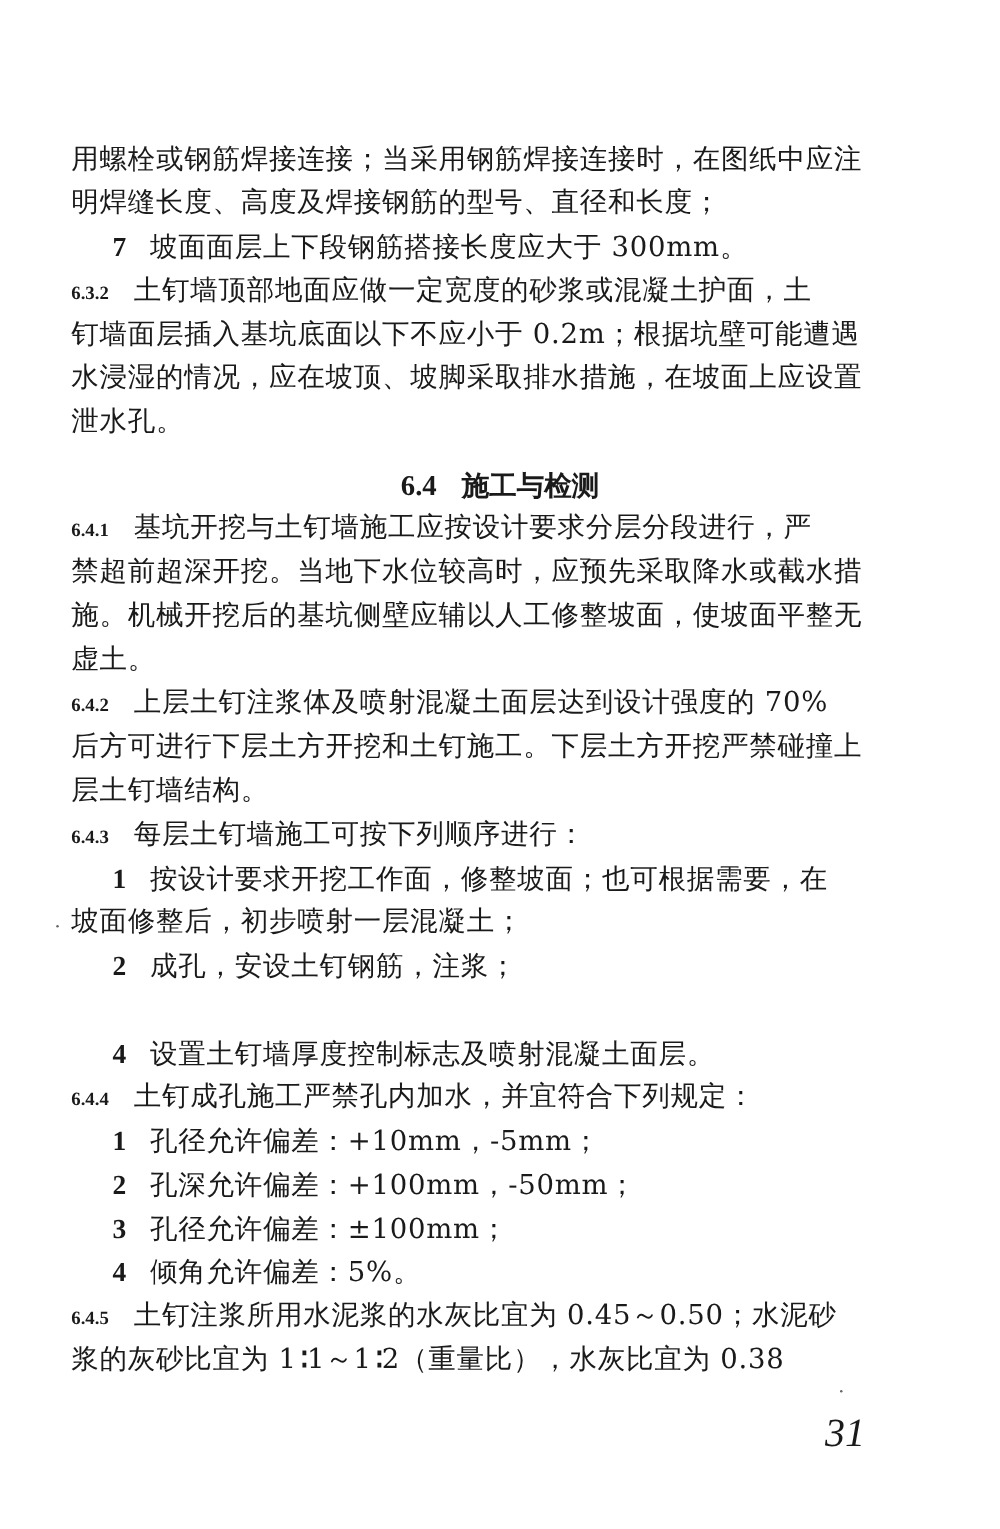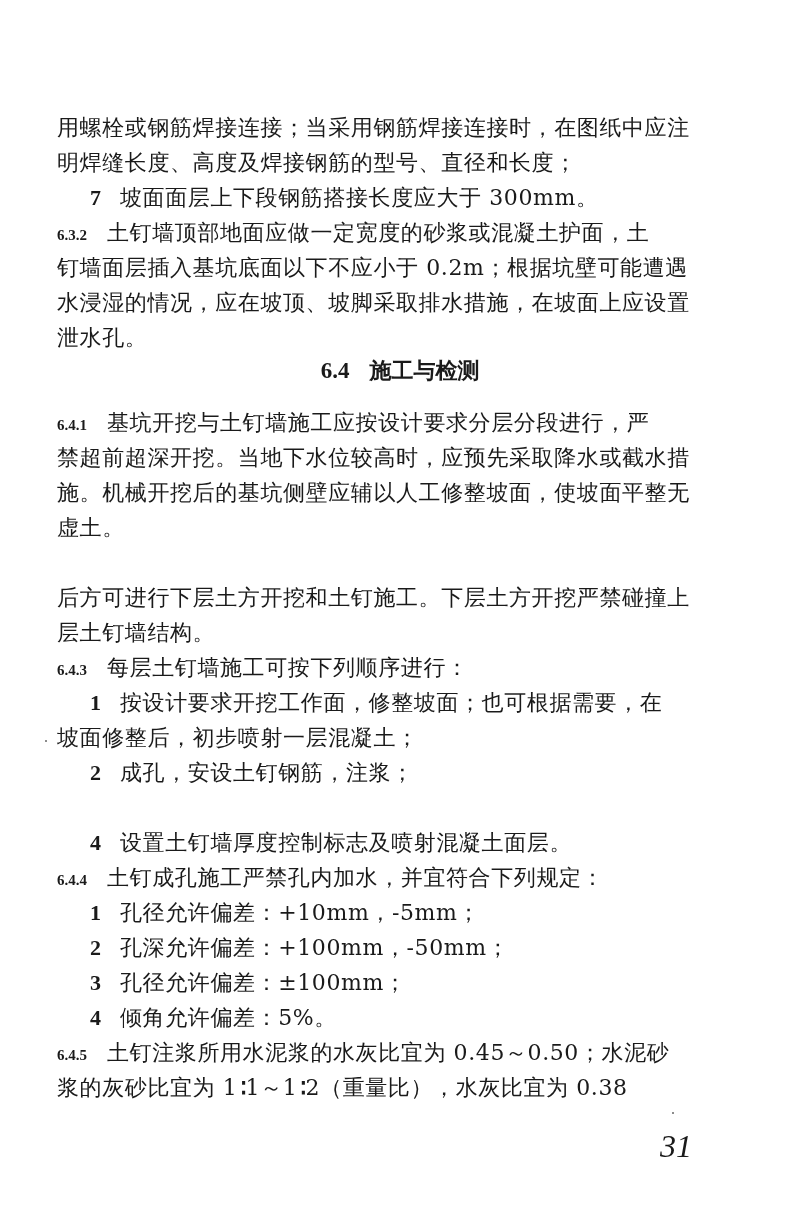--- a/index.html
+++ b/index.html
@@ -17,21 +17,21 @@
     line-height: 30px;
     white-space: nowrap;
     letter-spacing: 0.6px;
   }
   .line.indent { left: 90px; }
   .num { font-weight: bold; font-family: "Liberation Serif", "DejaVu Serif", serif; font-size: 15px; letter-spacing: 0; }
   .sp { display: inline-block; width: 20px; }
   .item-num { font-weight: bold; font-family: "Liberation Serif", serif; font-size: 22px; display: inline-block; width: 30px; }
   .heading {
     position: absolute; left: 0; width: 800px; text-align: center;
-    font-size: 22px; font-weight: bold; line-height: 30px; top: 355px;
+    font-size: 22px; font-weight: bold; line-height: 30px; top: 374px;
   }
   .heading .hnum { font-family: "Liberation Serif", serif; font-size: 23px; margin-right: 20px; }
   .page-number {
     position: absolute; left: 660px; top: 1128px;
     font-family: "Liberation Serif", serif; font-style: italic;
     font-size: 32px;
   }
   .dot { position: absolute; width: 2px; height: 2px; background: #666; border-radius: 1px; }
 </style>
 </head>
@@ -55,20 +55,23 @@
     <span class="hnum">6.4</span><span>施工与检测</span>
   </div>
 
   <div class="line" style="top:408px">
     <span class="num">6.4.1</span><span class="sp"></span><span>基坑开挖与土钉墙施工应按设计要求分层分段进行，严</span>
   </div>
   <div class="line" style="top:443px">禁超前超深开挖。当地下水位较高时，应预先采取降水或截水措</div>
   <div class="line" style="top:478px">施。机械开挖后的基坑侧壁应辅以人工修整坡面，使坡面平整无</div>
   <div class="line" style="top:513px">虚土。</div>
 
+  <div class="line" style="top:548px">
+    <span class="num">6.4.2</span><span class="sp"></span><span>上层土钉注浆体及喷射混凝土面层达到设计强度的 70%</span>
+  </div>
   <div class="line" style="top:583px">后方可进行下层土方开挖和土钉施工。下层土方开挖严禁碰撞上</div>
   <div class="line" style="top:618px">层土钉墙结构。</div>
 
   <div class="line" style="top:653px">
     <span class="num">6.4.3</span><span class="sp"></span><span>每层土钉墙施工可按下列顺序进行：</span>
   </div>
   <div class="line indent" style="top:688px">
     <span class="item-num">1</span><span>按设计要求开挖工作面，修整坡面；也可根据需要，在</span>
   </div>
   <div class="line" style="top:723px">坡面修整后，初步喷射一层混凝土；</div>

